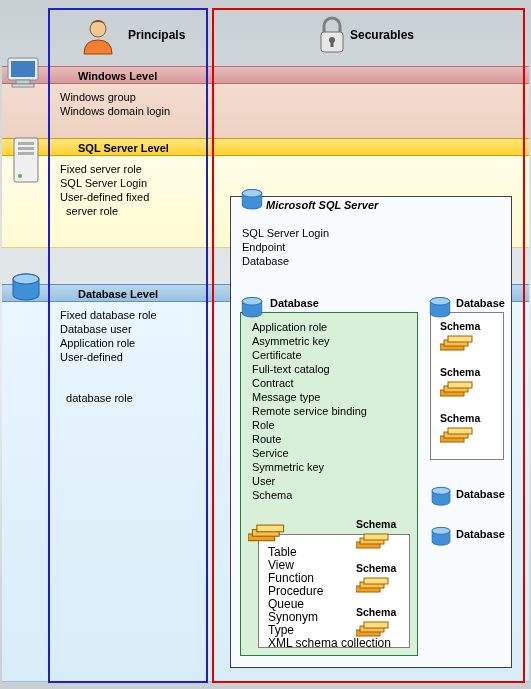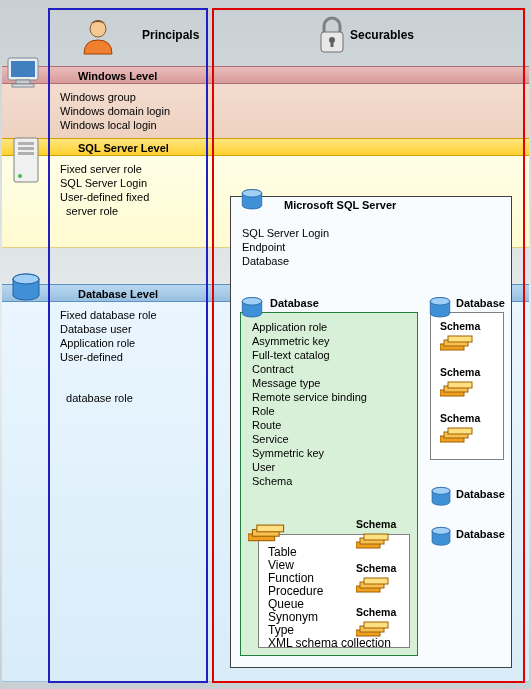--- a/index.html
+++ b/index.html
@@ -58,21 +58,21 @@
   .col-header { position: absolute; top: 28px; font-weight: bold; font-size: 12px; }
 
   
   .sec-server-box {
     position: absolute;
     left: 230px; top: 196px;
     width: 282px; height: 472px;
     border: 1px solid #404040;
     background: #f8fcff;
   }
-  .sec-server-title { position: absolute; left: 284px; top: 199px; font-weight: bold; font-size: 11px; }
+  .sec-server-title { position: absolute; left: 266px; top: 199px; font-weight: bold; font-size: 11px; font-style: italic; }
   .sec-server-items { position: absolute; left: 242px; top: 226px; line-height: 14px; }
 
   .sec-db-box {
     position: absolute;
     left: 240px; top: 312px;
     width: 178px; height: 344px;
     border: 1px solid #208040;
     background: #d8f0d8;
   }
   .sec-db-title { position: absolute; left: 270px; top: 297px; font-weight: bold; font-size: 11px; }
@@ -115,21 +115,20 @@
 
 <div class="stage">
 
   <div class="band band-win-h">
       <div class="band-header">Windows Level</div>
     </div>
   <div class="band band-win-b">
     <div class="princ-only" style="left:58px; top:6px; line-height:14px;">
       <div>Windows group</div>
       <div>Windows domain login</div>
-      <div>Windows local login</div>
     </div>
   </div>
 
   <div class="band band-sql-h">
       <div class="band-header">SQL Server Level</div>
     </div>
   <div class="band band-sql-b">
     <div class="princ-only" style="left:58px; top:6px; line-height:14px;">
       <div>Fixed server role</div>
       <div>SQL Server Login</div>
@@ -157,20 +156,21 @@
     <div>SQL Server Login</div>
     <div>Endpoint</div>
     <div>Database</div>
   </div>
 
   <div class="sec-db-box"></div>
   <div class="sec-db-title">Database</div>
   <div class="sec-db-items">
     <div>Application role</div>
     <div>Asymmetric key</div>
+    <div>Certificate</div>
     <div>Full-text catalog</div>
     <div>Contract</div>
     <div>Message type</div>
     <div>Remote service binding</div>
     <div>Role</div>
     <div>Route</div>
     <div>Service</div>
     <div>Symmetric key</div>
     <div>User</div>
     <div>Schema</div>
@@ -210,21 +210,21 @@
   <div class="schema-group" style="left:356px; top:606px;">
     <div class="schema-label">Schema</div>
   </div>
 
   <div class="db-mini-label" style="left:456px; top:488px;">Database</div>
   <div class="db-mini-label" style="left:456px; top:528px;">Database</div>
 
   <div class="col-principals-border"></div>
   <div class="col-securables-border"></div>
 
-  <div class="col-header" style="left:142px;">Principals</div>
+  <div class="col-header" style="left:128px;">Principals</div>
   <div class="col-header" style="left:350px;">Securables</div>
 
   <div class="icon-user" style="left:78px; top:16px;">
     <svg width="40" height="40" viewBox="0 0 40 40">
       <circle cx="20" cy="13" r="8" fill="#f4c890" stroke="#806030"></circle>
       <path d="M6 38 Q6 24 20 24 Q34 24 34 38 Z" fill="#f08030" stroke="#a04000"></path>
       <path d="M12 8 Q20 0 28 8 Q26 6 20 6 Q14 6 12 8 Z" fill="#805020"></path>
     </svg>
   </div>
 

